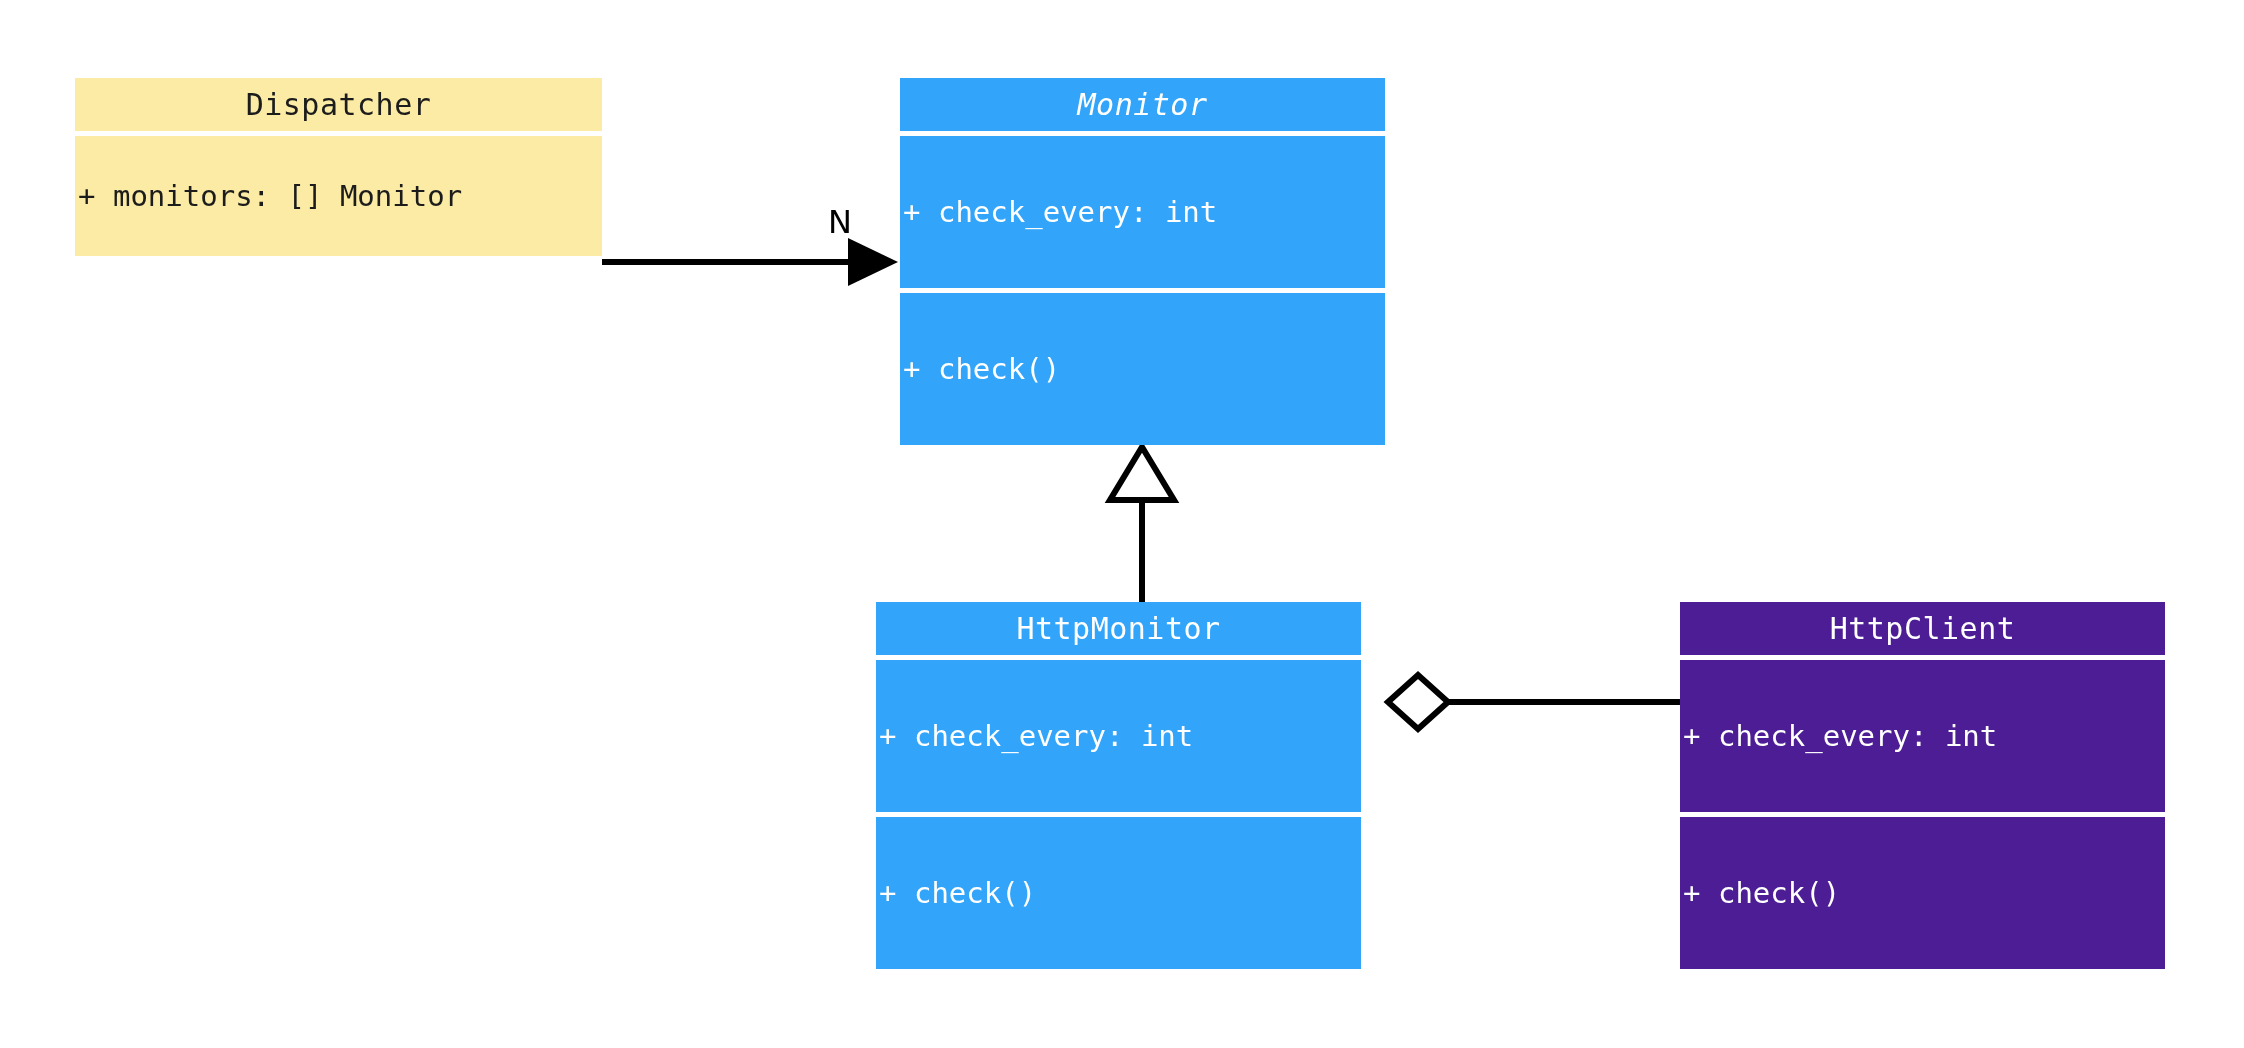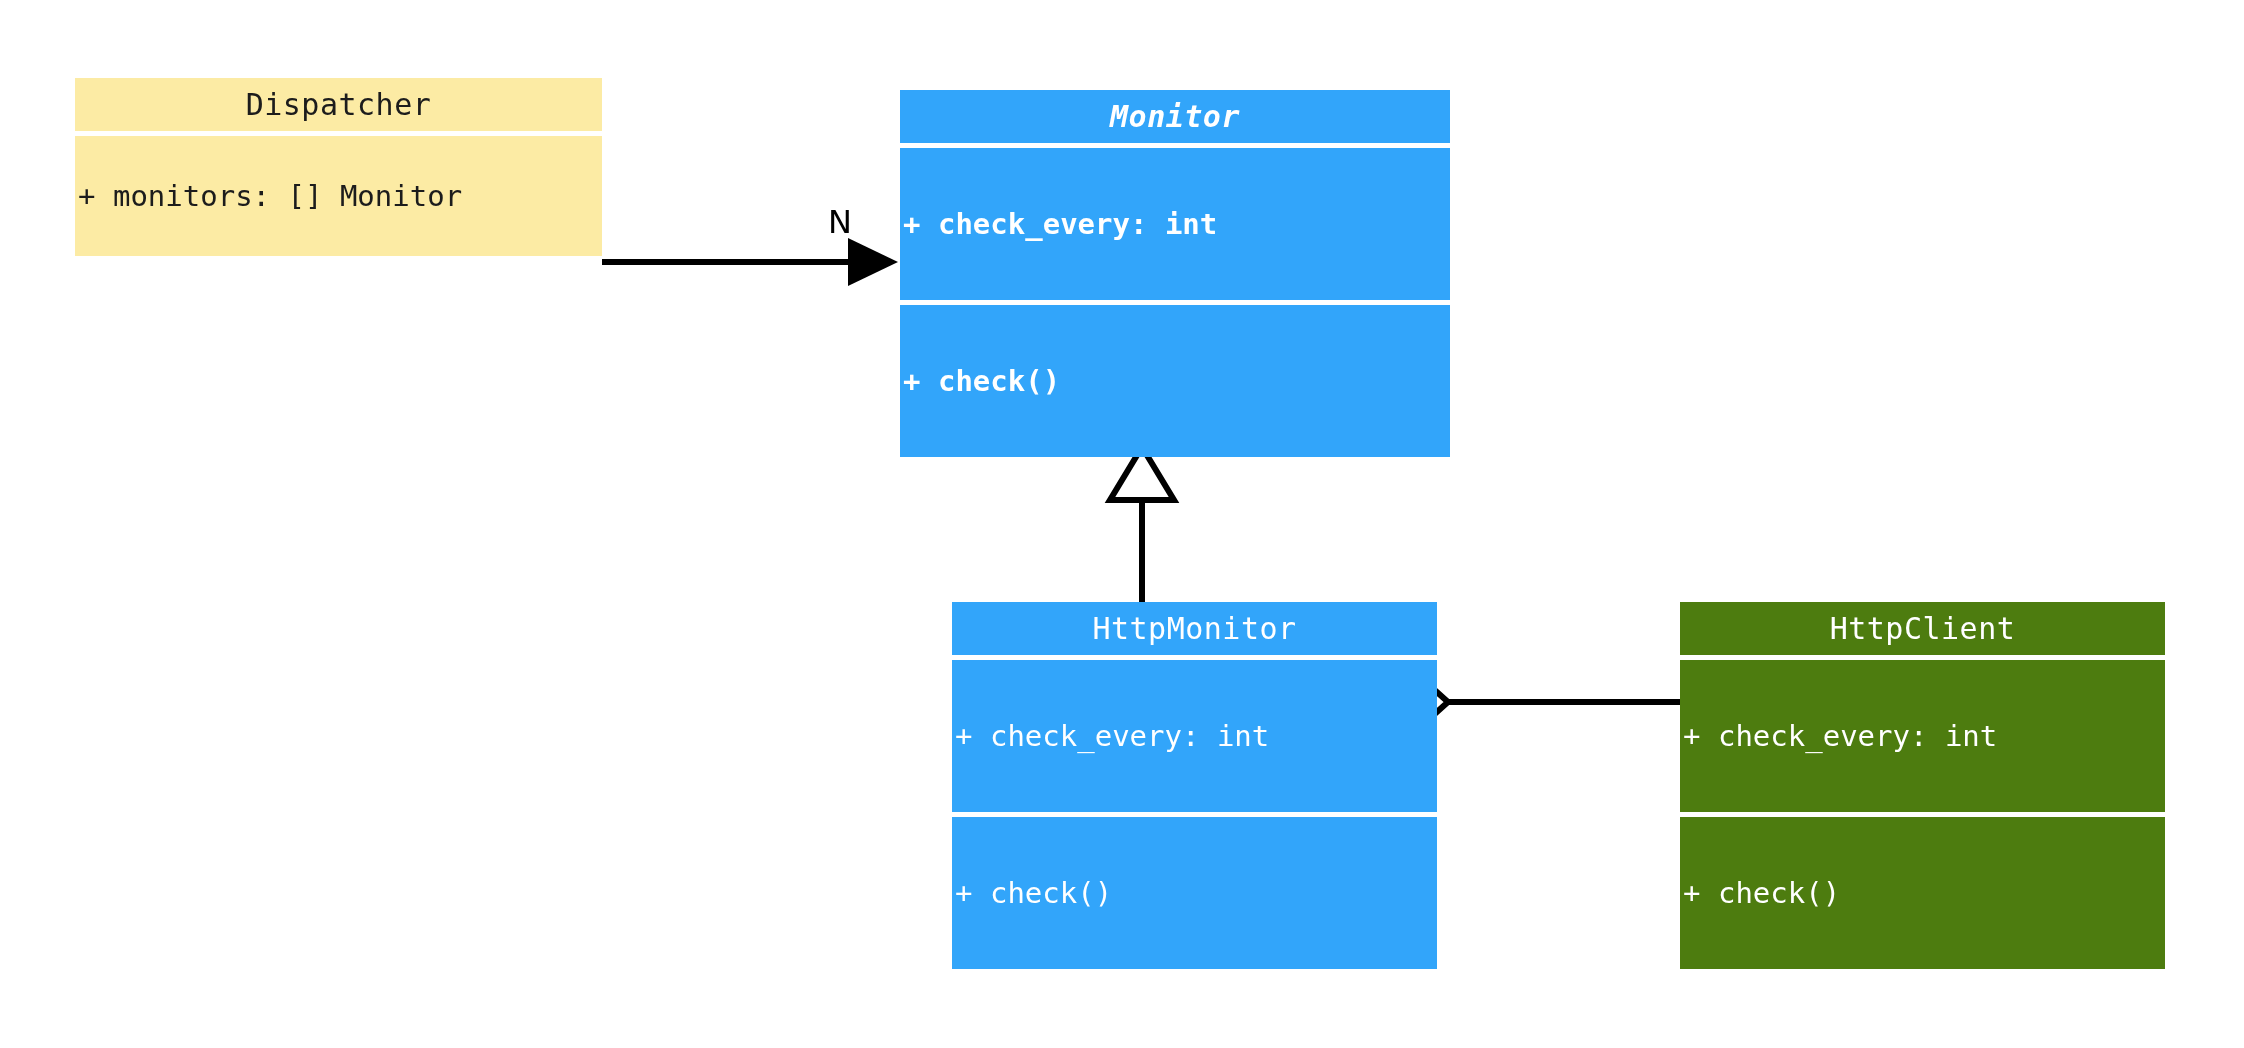--- a/index.html
+++ b/index.html
@@ -64,21 +64,21 @@
   .theme-yellow .uml-compartment { background: #fceba4; }
   .theme-yellow .uml-title,
   .theme-yellow .uml-member { color: #1c1c1c; }
 
   
   .theme-blue .uml-compartment { background: #32a5fa; }
   .theme-blue .uml-title,
   .theme-blue .uml-member { color: #ffffff; }
 
   
-  .theme-green .uml-compartment { background: #4d7c0f; }
+  .theme-green .uml-compartment { background: #4c1d95; }
   .theme-green .uml-title,
   .theme-green .uml-member { color: #ffffff; }
 
   
   #connectors {
     position: absolute;
     left: 0;
     top: 0;
     width: 2244px;
     height: 1048px;
@@ -130,40 +130,40 @@
     <div style="height:5px;"></div>
 
     <div class="uml-compartment uml-body-compartment" style="height:120px;">
       <span class="uml-member">+ monitors: [] Monitor</span>
     </div>
 
     <div style="height:5px;"></div>
 
   </div>
 
-  <div class="uml-class theme-blue" style="left:900px; top:90px; width:550px;font-weight:bold;">
+  <div class="uml-class theme-blue" style="left:900px; top:78px; width:485px;">
 
     <div class="uml-compartment uml-title-compartment" style="height:53px;">
       <span class="uml-title italic">Monitor</span>
     </div>
 
     <div style="height:5px;"></div>
 
     <div class="uml-compartment uml-body-compartment" style="height:152px;">
       <span class="uml-member">+ check_every: int</span>
     </div>
 
     <div style="height:5px;"></div>
 
     <div class="uml-compartment uml-body-compartment" style="height:152px;">
       <span class="uml-member">+ check()</span>
     </div>
   </div>
 
-  <div class="uml-class theme-blue" style="left:952px; top:602px; width:485px;">
+  <div class="uml-class theme-blue" style="left:876px; top:602px; width:485px;">
 
     <div class="uml-compartment uml-title-compartment" style="height:53px;">
       <span class="uml-title">HttpMonitor</span>
     </div>
 
     <div style="height:5px;"></div>
 
     <div class="uml-compartment uml-body-compartment" style="height:152px;">
       <span class="uml-member">+ check_every: int</span>
     </div>

